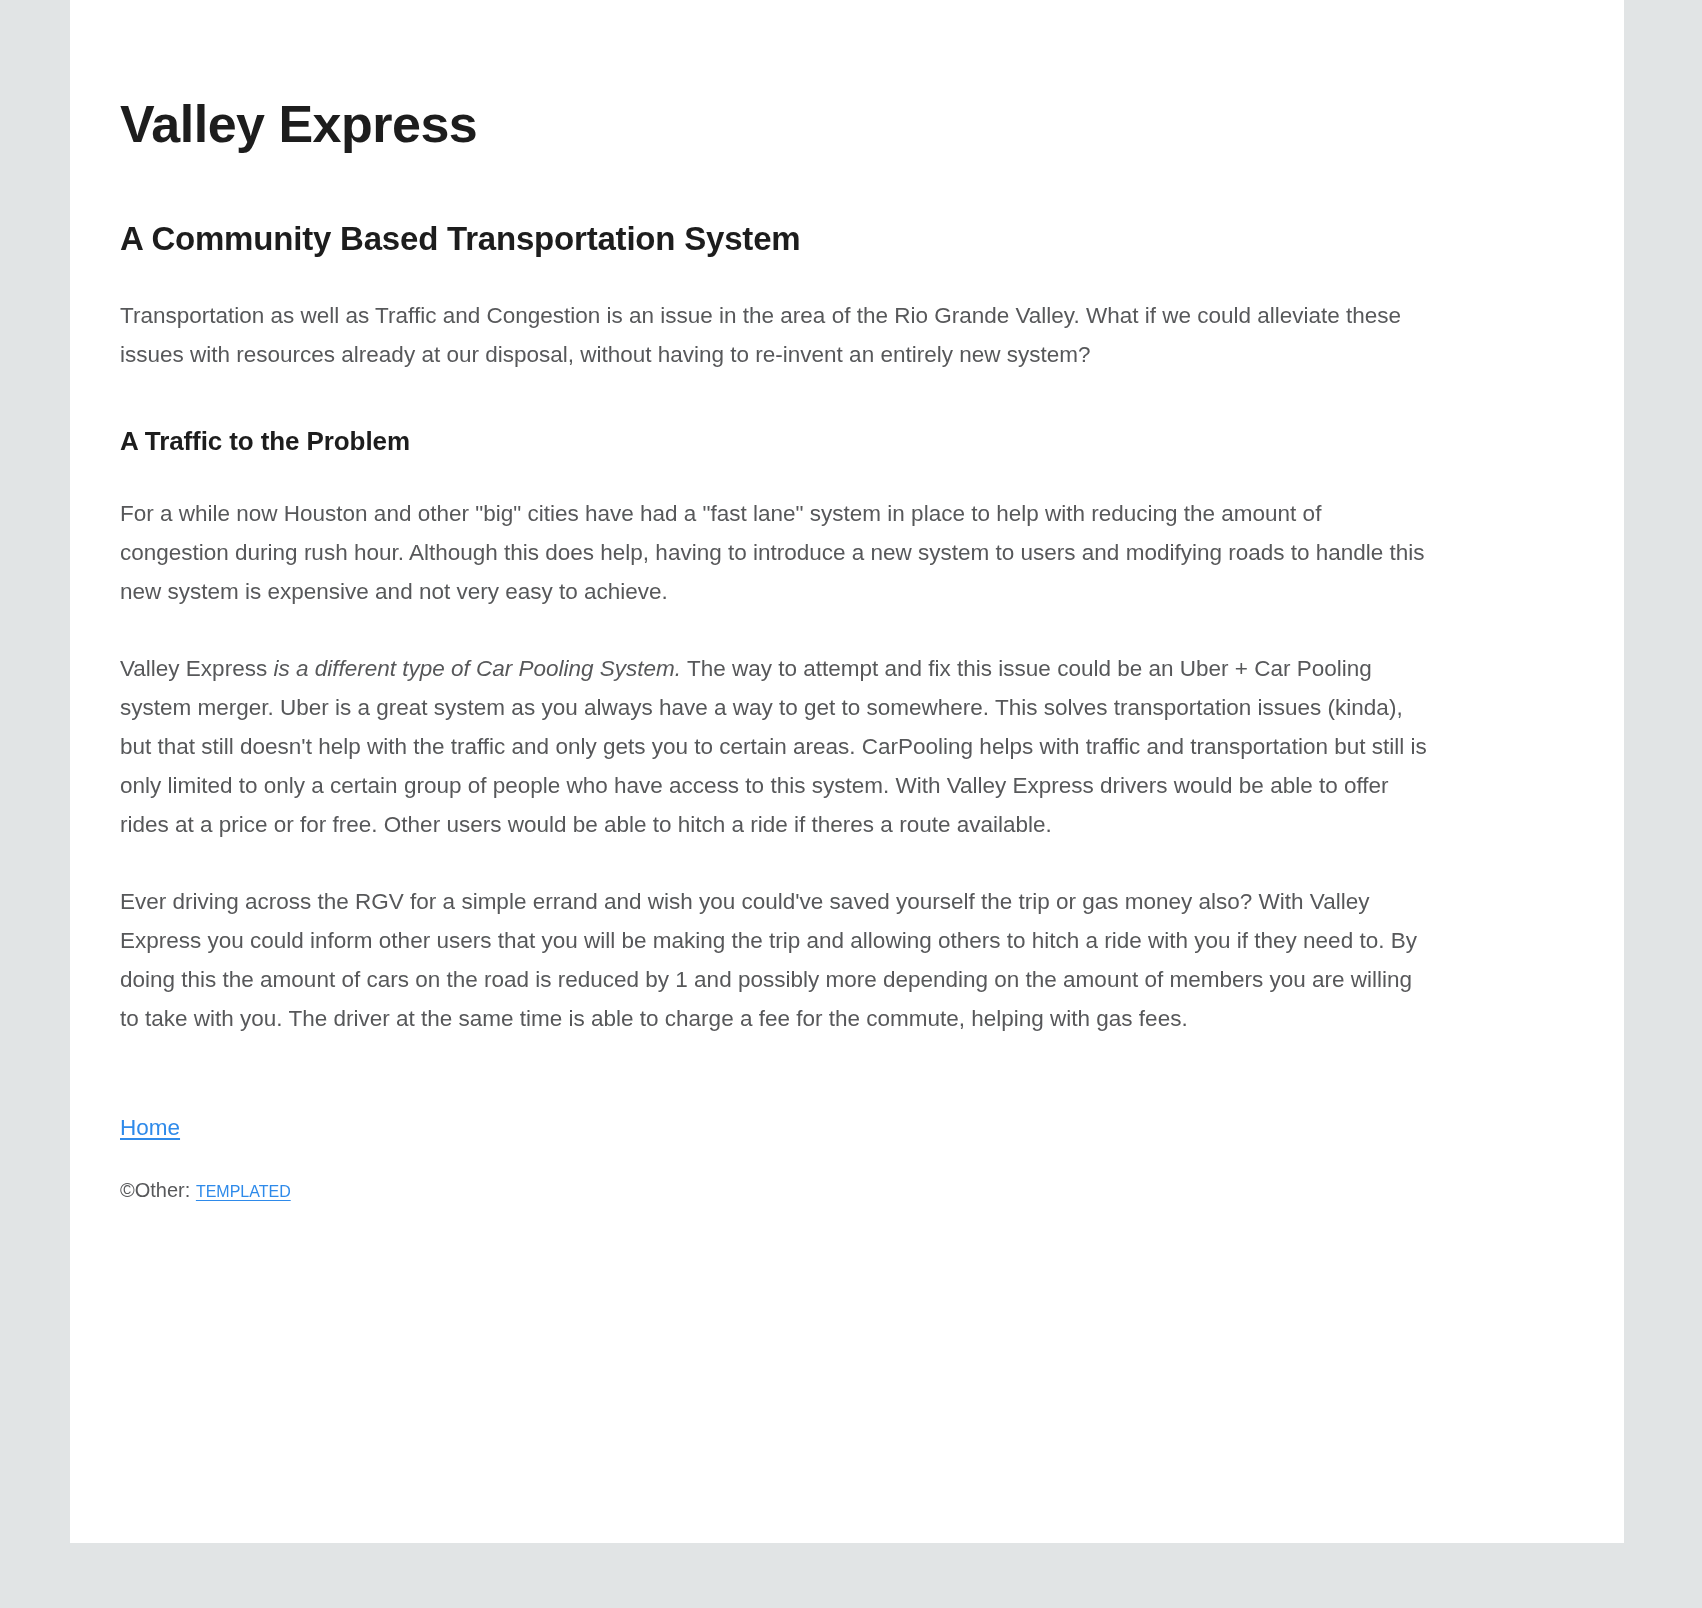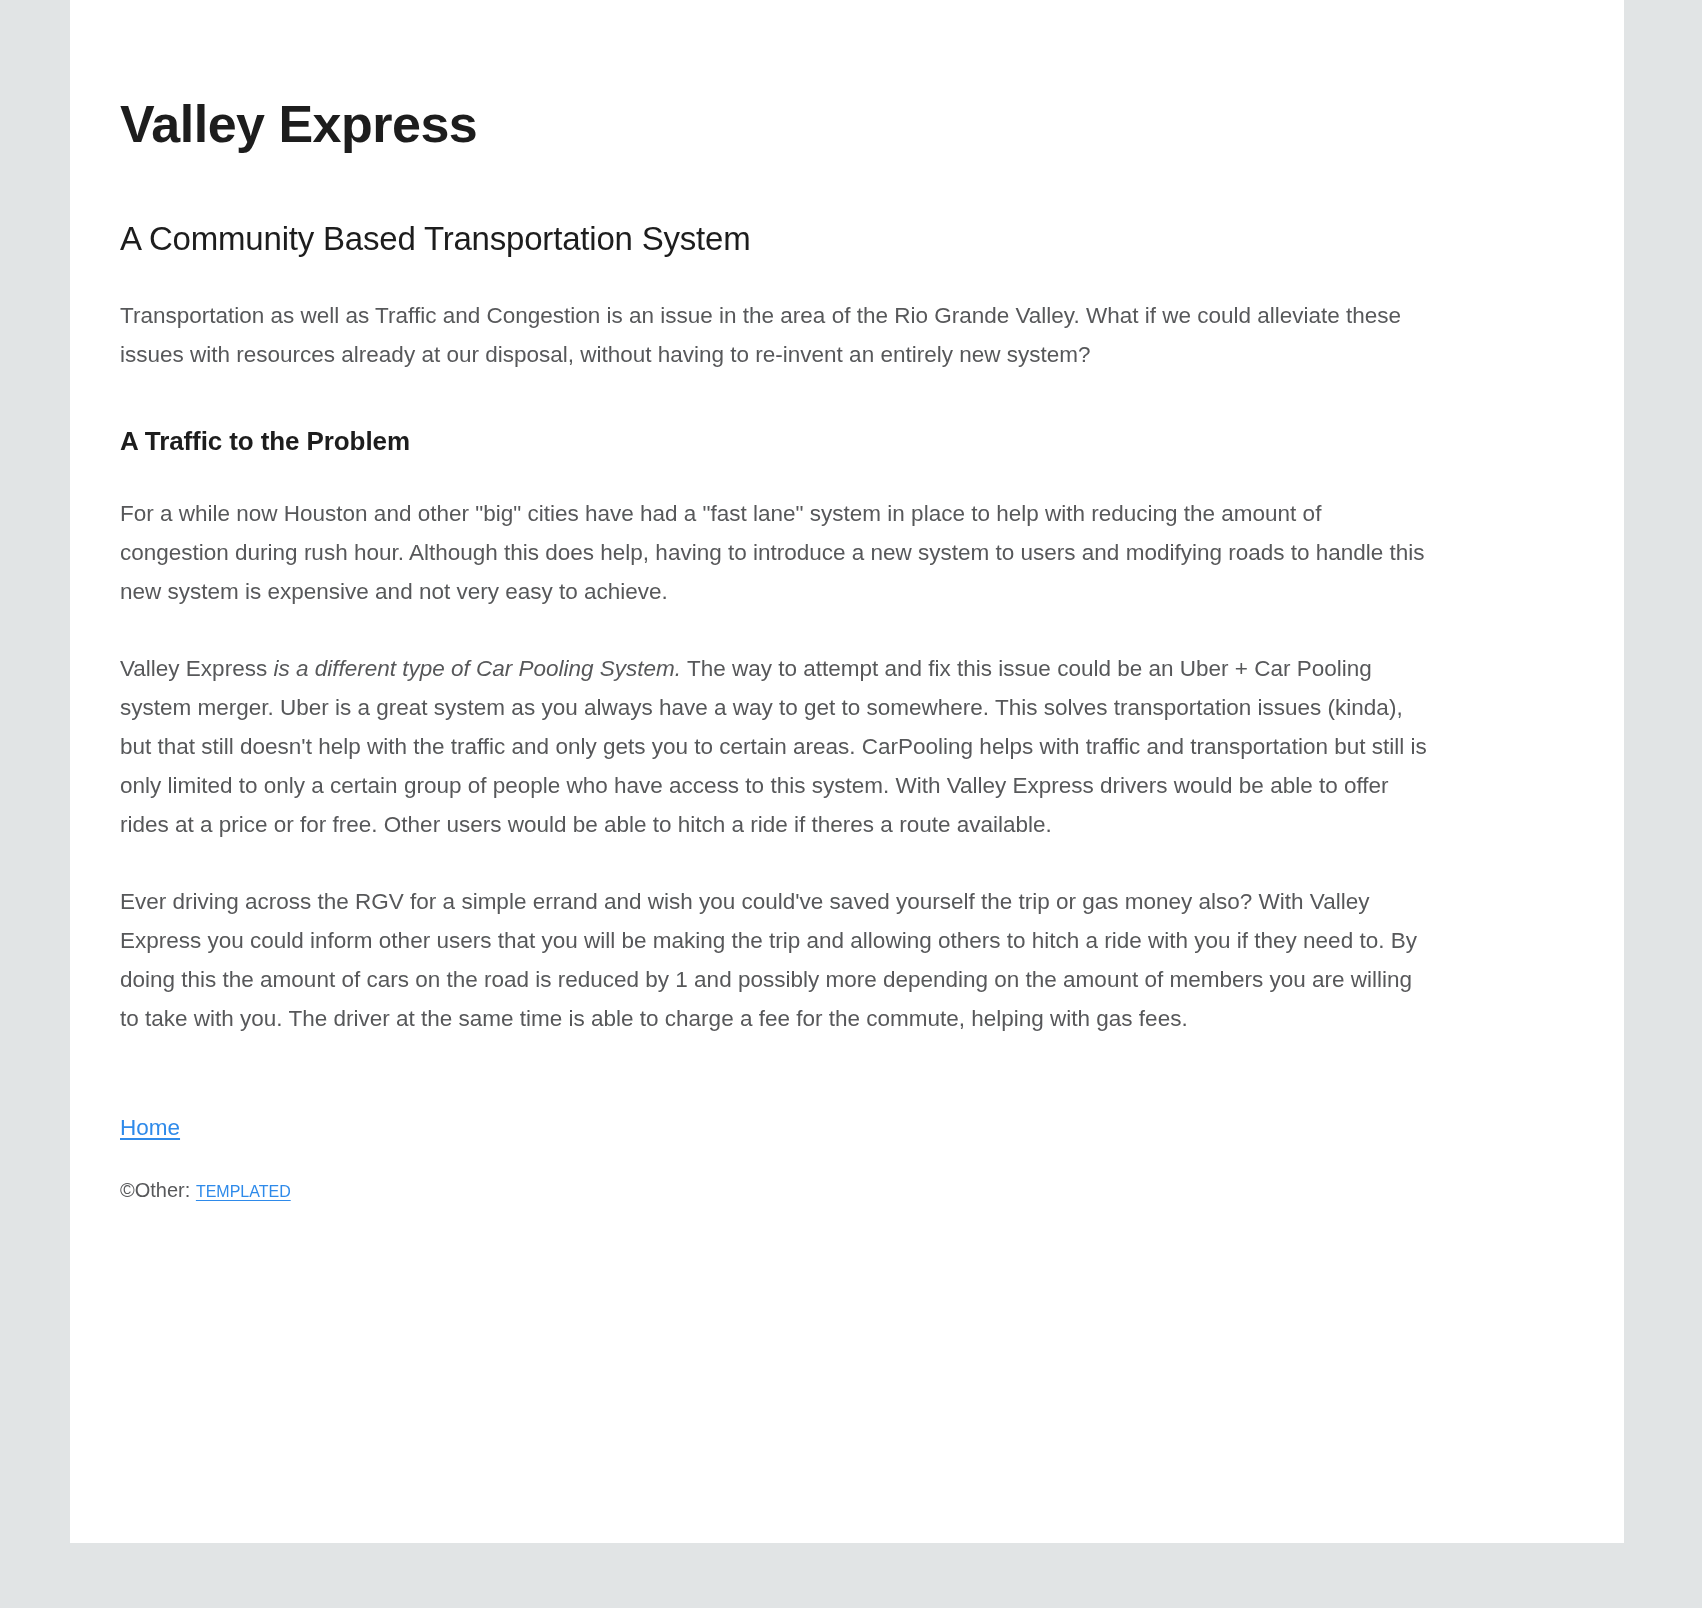--- a/index.html
+++ b/index.html
@@ -39,21 +39,21 @@
     font-weight: 700;
     color: #1d1d1d;
     letter-spacing: -0.5px;
     margin: 0 0 64px 0;
     padding: 0;
   }
 
   .section-title {
     font-size: 33px;
     line-height: 1.2;
-    font-weight: 400;
+    font-weight: 700;
     color: #1d1d1d;
     letter-spacing: -0.2px;
     margin: 0 0 38px 0;
     padding: 0;
   }
 
   .sub-title {
     font-size: 26px;
     line-height: 1.2;
     font-weight: 700;

